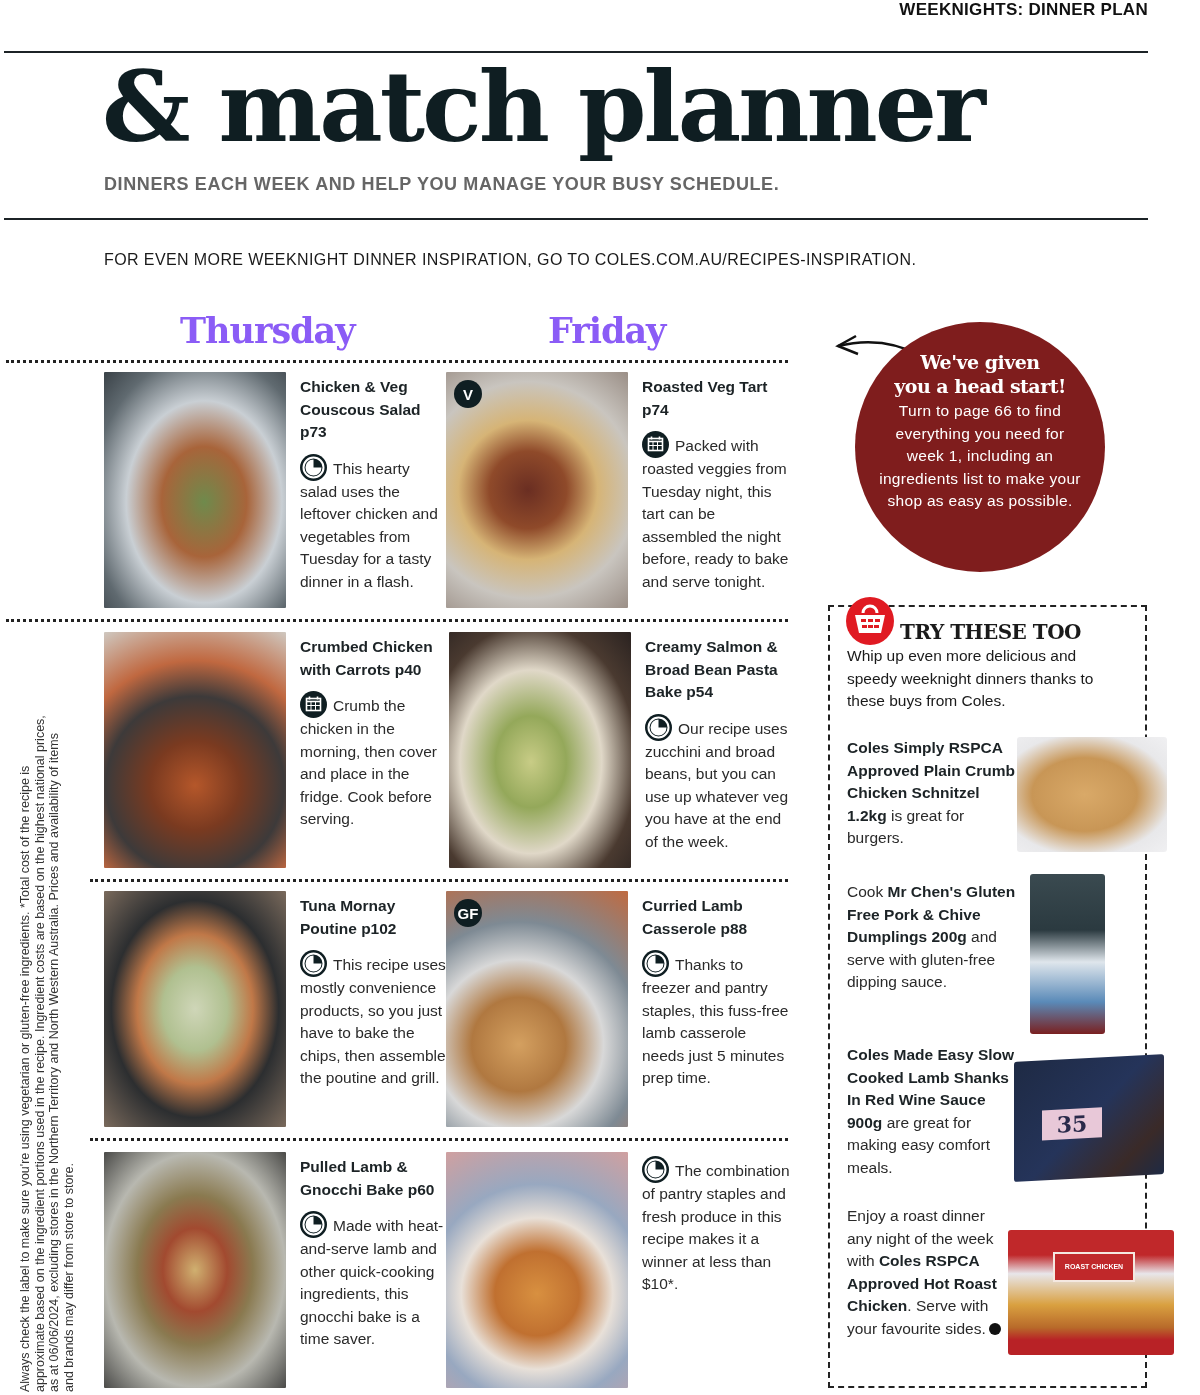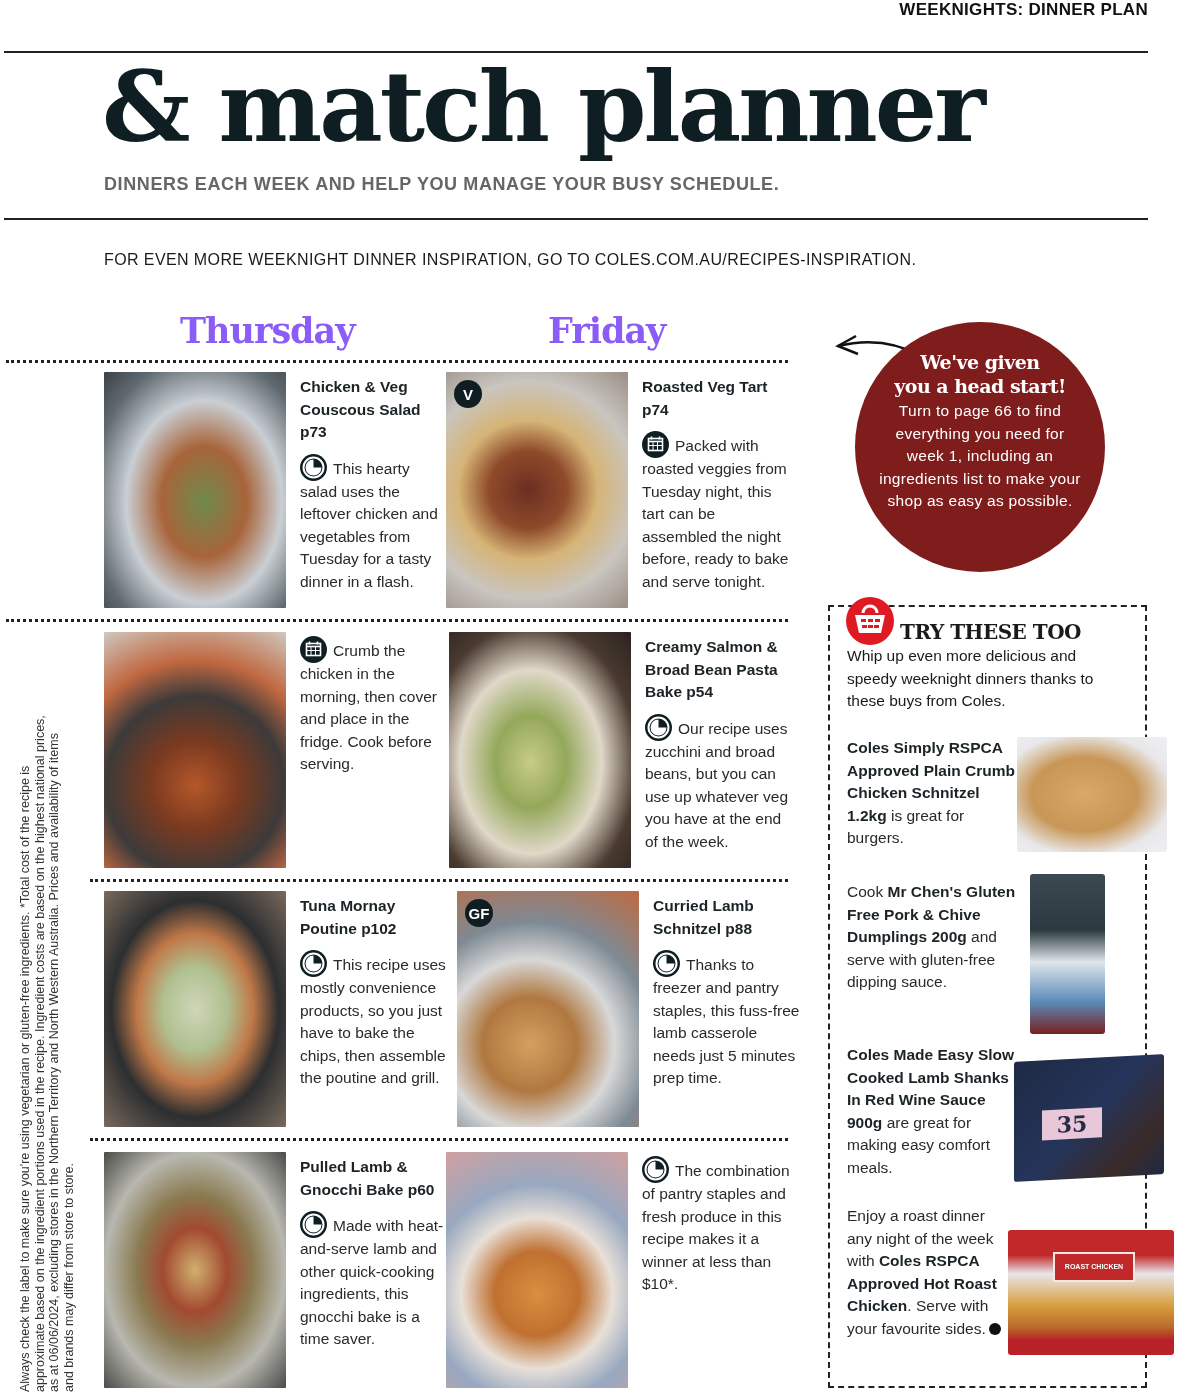--- a/index.html
+++ b/index.html
@@ -177,20 +177,21 @@
     <span class="card-title">Chicken &amp; Veg Couscous Salad p73</span>
     <span class="card-icon"><svg width="27" height="27">
           <use href="#clock"></use>
         </svg></span><span>This hearty salad uses the leftover chicken and vegetables from Tuesday for a tasty dinner in a flash.</span>
   </div>
 </div>
 
 <div class="card" style="left:104px; top:632px">
   <div class="photo p-carrot"></div>
   <div class="card-text">
+    <span class="card-title">Crumbed Chicken with Carrots p40</span>
     <span class="card-icon"><svg width="27" height="27">
           <use href="#calendar"></use>
         </svg></span><span>Crumb the chicken in the morning, then cover and place in the fridge. Cook before serving.</span>
   </div>
 </div>
 
 <div class="card" style="left:104px; top:891px">
   <div class="photo p-tuna"></div>
   <div class="card-text">
     <span class="card-title">Tuna Mornay Poutine p102</span>
@@ -225,26 +226,26 @@
 <div class="card" style="left:449px; top:632px">
   <div class="photo p-salmon"></div>
   <div class="card-text">
     <span class="card-title">Creamy Salmon &amp; Broad Bean Pasta Bake p54</span>
     <span class="card-icon"><svg width="27" height="27">
           <use href="#clock"></use>
         </svg></span><span>Our recipe uses zucchini and broad beans, but you can use up whatever veg you have at the end of the week.</span>
   </div>
 </div>
 
-<div class="card" style="left:457px; top:891px">
+<div class="card" style="left:446px; top:891px">
   <div class="photo p-curry">
     <div class="diet-badge">GF</div>
   </div>
   <div class="card-text">
-    <span class="card-title">Curried Lamb Schnitzel p88</span>
+    <span class="card-title">Curried Lamb Casserole p88</span>
     <span class="card-icon"><svg width="27" height="27">
           <use href="#clock"></use>
         </svg></span><span>Thanks to freezer and pantry staples, this fuss-free lamb casserole needs just 5 minutes prep time.</span>
   </div>
 </div>
 
 <div class="card" style="left:446px; top:1152px">
   <div class="photo p-sweetsour"></div>
   <div class="card-text">
     <span class="card-icon"><svg width="27" height="27">

